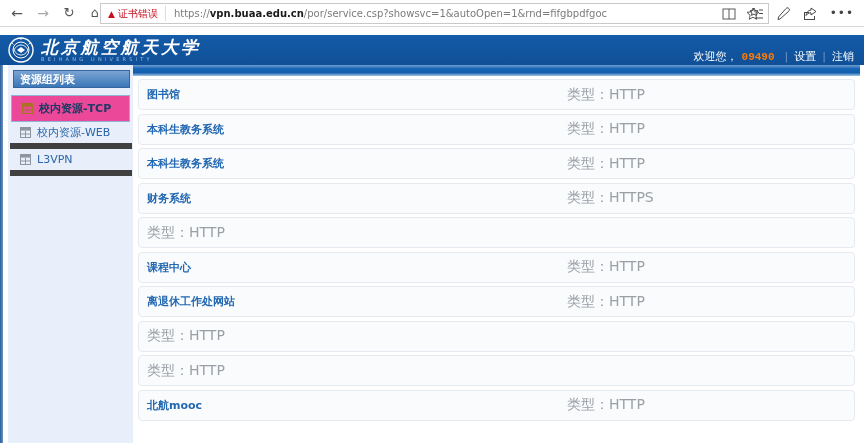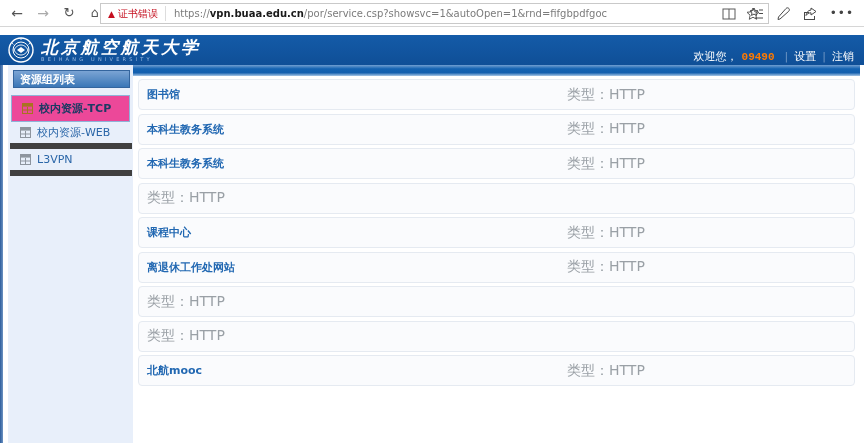--- a/index.html
+++ b/index.html
@@ -184,20 +184,24 @@
         </div>
         <div class="row">
           <a class="row-name">本科生教务系统</a>
           <span class="row-type"><span class="tlabel">类型：</span><span>HTTP</span></span>
         </div>
         <div class="row">
           <a class="row-name">本科生教务系统</a>
           <span class="row-type"><span class="tlabel">类型：</span><span>HTTP</span></span>
         </div>
         <div class="row">
+          <a class="row-name">财务系统</a>
+          <span class="row-type"><span class="tlabel">类型：</span><span>HTTPS</span></span>
+        </div>
+        <div class="row">
           <span class="row-type"><span class="tlabel">类型：</span><span>HTTP</span></span>
         </div>
         <div class="row">
           <a class="row-name">课程中心</a>
           <span class="row-type"><span class="tlabel">类型：</span><span>HTTP</span></span>
         </div>
         <div class="row">
           <a class="row-name">离退休工作处网站</a>
           <span class="row-type"><span class="tlabel">类型：</span><span>HTTP</span></span>
         </div>

